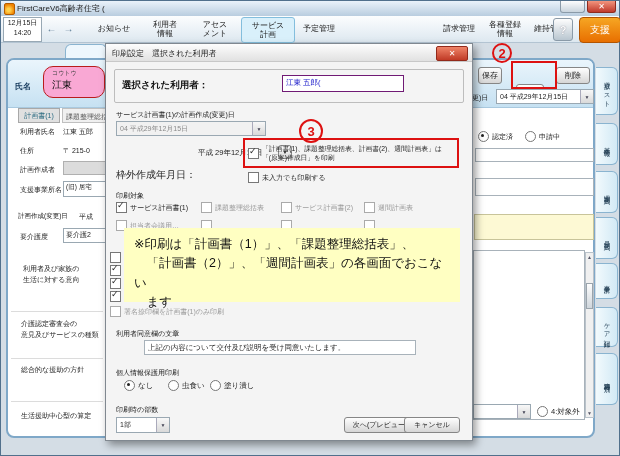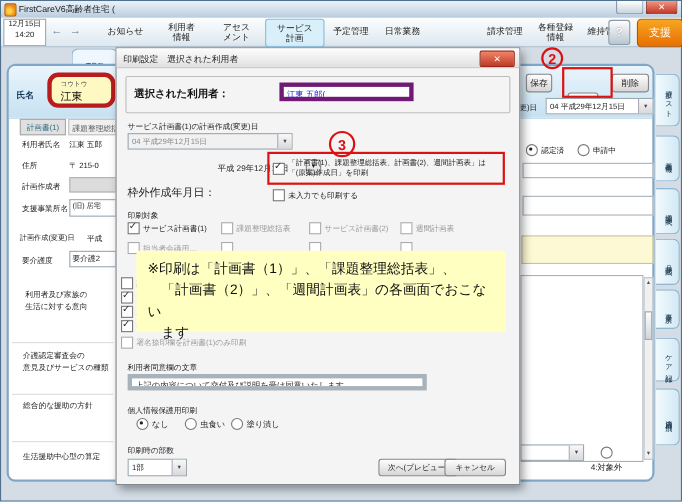--- a/index.html
+++ b/index.html
@@ -71,22 +71,22 @@
   
   .dialog{position:absolute;left:104px;top:42px;width:366px;height:396px;background:#f4f4f4;
     border:1px solid #808890;box-shadow:3px 4px 8px rgba(0,0,0,.4);z-index:10;}
   .dlg-titlebar{position:absolute;top:0;left:0;right:0;height:17px;
     background:linear-gradient(#fdfdfd,#e1e1e1);border-bottom:1px solid #c8c8c8;}
   .dlg-title{position:absolute;left:6px;top:4px;font-size:8px;color:#222;}
   .dlg-close{position:absolute;right:4px;top:2px;width:30px;height:13px;border-radius:2px;
     background:linear-gradient(#ef8468,#c03a26);border:1px solid #93291a;color:#fff;font-size:8px;}
   .groupbox{border:1px solid #bdbdbd;border-radius:2px;}
   .biglbl{font-size:9.5px;font-weight:bold;color:#111;}
-  .inputbox{background:#fff;border:4px solid #701a75;font-size:7.5px;padding:2px 0 0 3px;color:#1414c8;
-    overflow:hidden;white-space:nowrap;}
+  .inputbox{background:#fff;border:1px solid #701a75;font-size:7.5px;padding:2px 0 0 3px;color:#1414c8;
+    overflow:hidden;white-space:nowrap;margin-left:28px;}
   .note{background:#ffffc2;font-size:12.5px;line-height:1.55;color:#111;padding:7px 10px 5px 10px;z-index:5;}
   .sidebar-tab{background:linear-gradient(90deg,#f2fafd,#d2e9f5);border:1px solid #8ab4d0;border-left:none;
     border-radius:0 6px 6px 0;writing-mode:vertical-rl;font-size:6.5px;color:#1e3a50;letter-spacing:1px;}
   .scroll{background:#f0f0f0;border:1px solid #b9c2ca;}
   .scroll .thumb{position:absolute;left:0;right:0;background:linear-gradient(#fdfdfd,#cfd6dc);border:1px solid #9aa4ac;}
   .scroll .ar{position:absolute;left:0;right:0;height:8px;font-size:5px;color:#556;text-align:center;line-height:8px;}
 </style>
 </head>
 <body>
 
@@ -105,36 +105,35 @@
     <div class="navarrow" style="left:43px;">←</div>
     <div class="navarrow" style="left:60px;">→</div>
     <div class="navitem pre" style="left:88px;width:50px;">お知らせ</div>
     <div class="navitem pre" style="left:140px;width:48px;">利用者
 情報</div>
     <div class="navitem pre" style="left:190px;width:48px;">アセス
 メント</div>
     <div class="navitem pre active" style="left:240px;width:52px;">サービス
 計画</div>
     <div class="navitem pre" style="left:295px;width:46px;">予定管理</div>
-    <div class="navitem pre" style="left:342px;width:46px;">日常業務</div>
     <div class="navitem pre" style="left:435px;width:46px;">請求管理</div>
     <div class="navitem pre" style="left:481px;width:46px;">各種登録
 情報</div>
     <div class="navitem pre" style="left:527px;width:44px;">維持管理</div>
     <div class="helpbtn flexc">?</div>
     <div class="supportbtn flexc">支援</div>
   </div>
 
   <div class="toptab abs flexc" style="left:64px;top:43px;width:42px;height:31px;">TOP</div>
 
   <div class="panel abs" style="left:5px;top:57px;width:589px;height:380px;"></div>
   <div class="band abs" style="left:7px;top:59px;width:585px;height:48px;"></div>
 
   <div class="abs" style="left:14px;top:80px;font-size:8px;font-weight:bold;color:#15395c;">氏名</div>
-  <div class="abs" style="left:42px;top:65px;width:62px;height:32px;background:#fef9c3;border:4px solid #b91c1c;border-radius:10px;padding:2px 0 0 8px;">
+  <div class="abs" style="left:42px;top:65px;width:62px;height:32px;background:#f9a8d4;border:1px solid #b91c1c;border-radius:10px;padding:2px 0 0 8px;">
     <div style="font-size:6px;color:#444;">コウトウ</div>
     <div style="font-size:10px;color:#111;">江東</div>
   </div>
 
   <div class="abs flexc" style="left:17px;top:107px;width:42px;height:15px;background:#e0e0e0;border:1px solid #a8a8a8;font-size:7px;color:#2a6a80;">計画書(1)</div>
   <div class="abs" style="left:61px;top:107px;width:44px;height:15px;background:#f0f0f0;border:1px solid #c0c0c0;font-size:7px;color:#555;padding:3px 0 0 3px;overflow:hidden;white-space:nowrap;">課題整理総括表</div>
 
   <div class="lbl abs" style="left:19px;top:126px;">利用者氏名</div>
   <div class="val abs" style="left:62px;top:126px;">江東 五郎</div>
   <div class="lbl abs" style="left:19px;top:145px;">住所</div>
@@ -186,21 +185,21 @@
   <div class="scroll abs" style="left:584px;top:251px;width:9px;height:166px;">
     <span class="ar" style="top:0;">▲</span>
     <span class="thumb" style="top:30px;height:24px;"></span>
     <span class="ar" style="bottom:0;">▼</span>
   </div>
 
   <div class="combo abs" style="left:472px;top:403px;width:58px;height:15px;">
     <span class="txt"></span>
     <span class="arr">▼</span>
   </div>
-  <div class="ckrow abs" style="left:536px;top:405px;font-size:7.5px;flex-direction:column;">
+  <div class="ckrow abs" style="left:536px;top:405px;font-size:7.5px;">
     <span class="rb"></span>
     <span>4:対象外</span>
   </div>
 
   <div class="sidebar-tab abs flexc" style="left:595px;top:66px;width:22px;height:48px;">選択リスト</div>
   <div class="sidebar-tab abs flexc" style="left:595px;top:122px;width:22px;height:42px;">基本情報</div>
   <div class="sidebar-tab abs flexc" style="left:595px;top:170px;width:22px;height:42px;">週間形式</div>
   <div class="sidebar-tab abs flexc" style="left:595px;top:216px;width:22px;height:42px;">月間形式</div>
   <div class="sidebar-tab abs flexc" style="left:595px;top:262px;width:22px;height:36px;">事業所</div>
   <div class="sidebar-tab abs flexc" style="left:595px;top:306px;width:22px;height:40px;">ケア記録</div>

